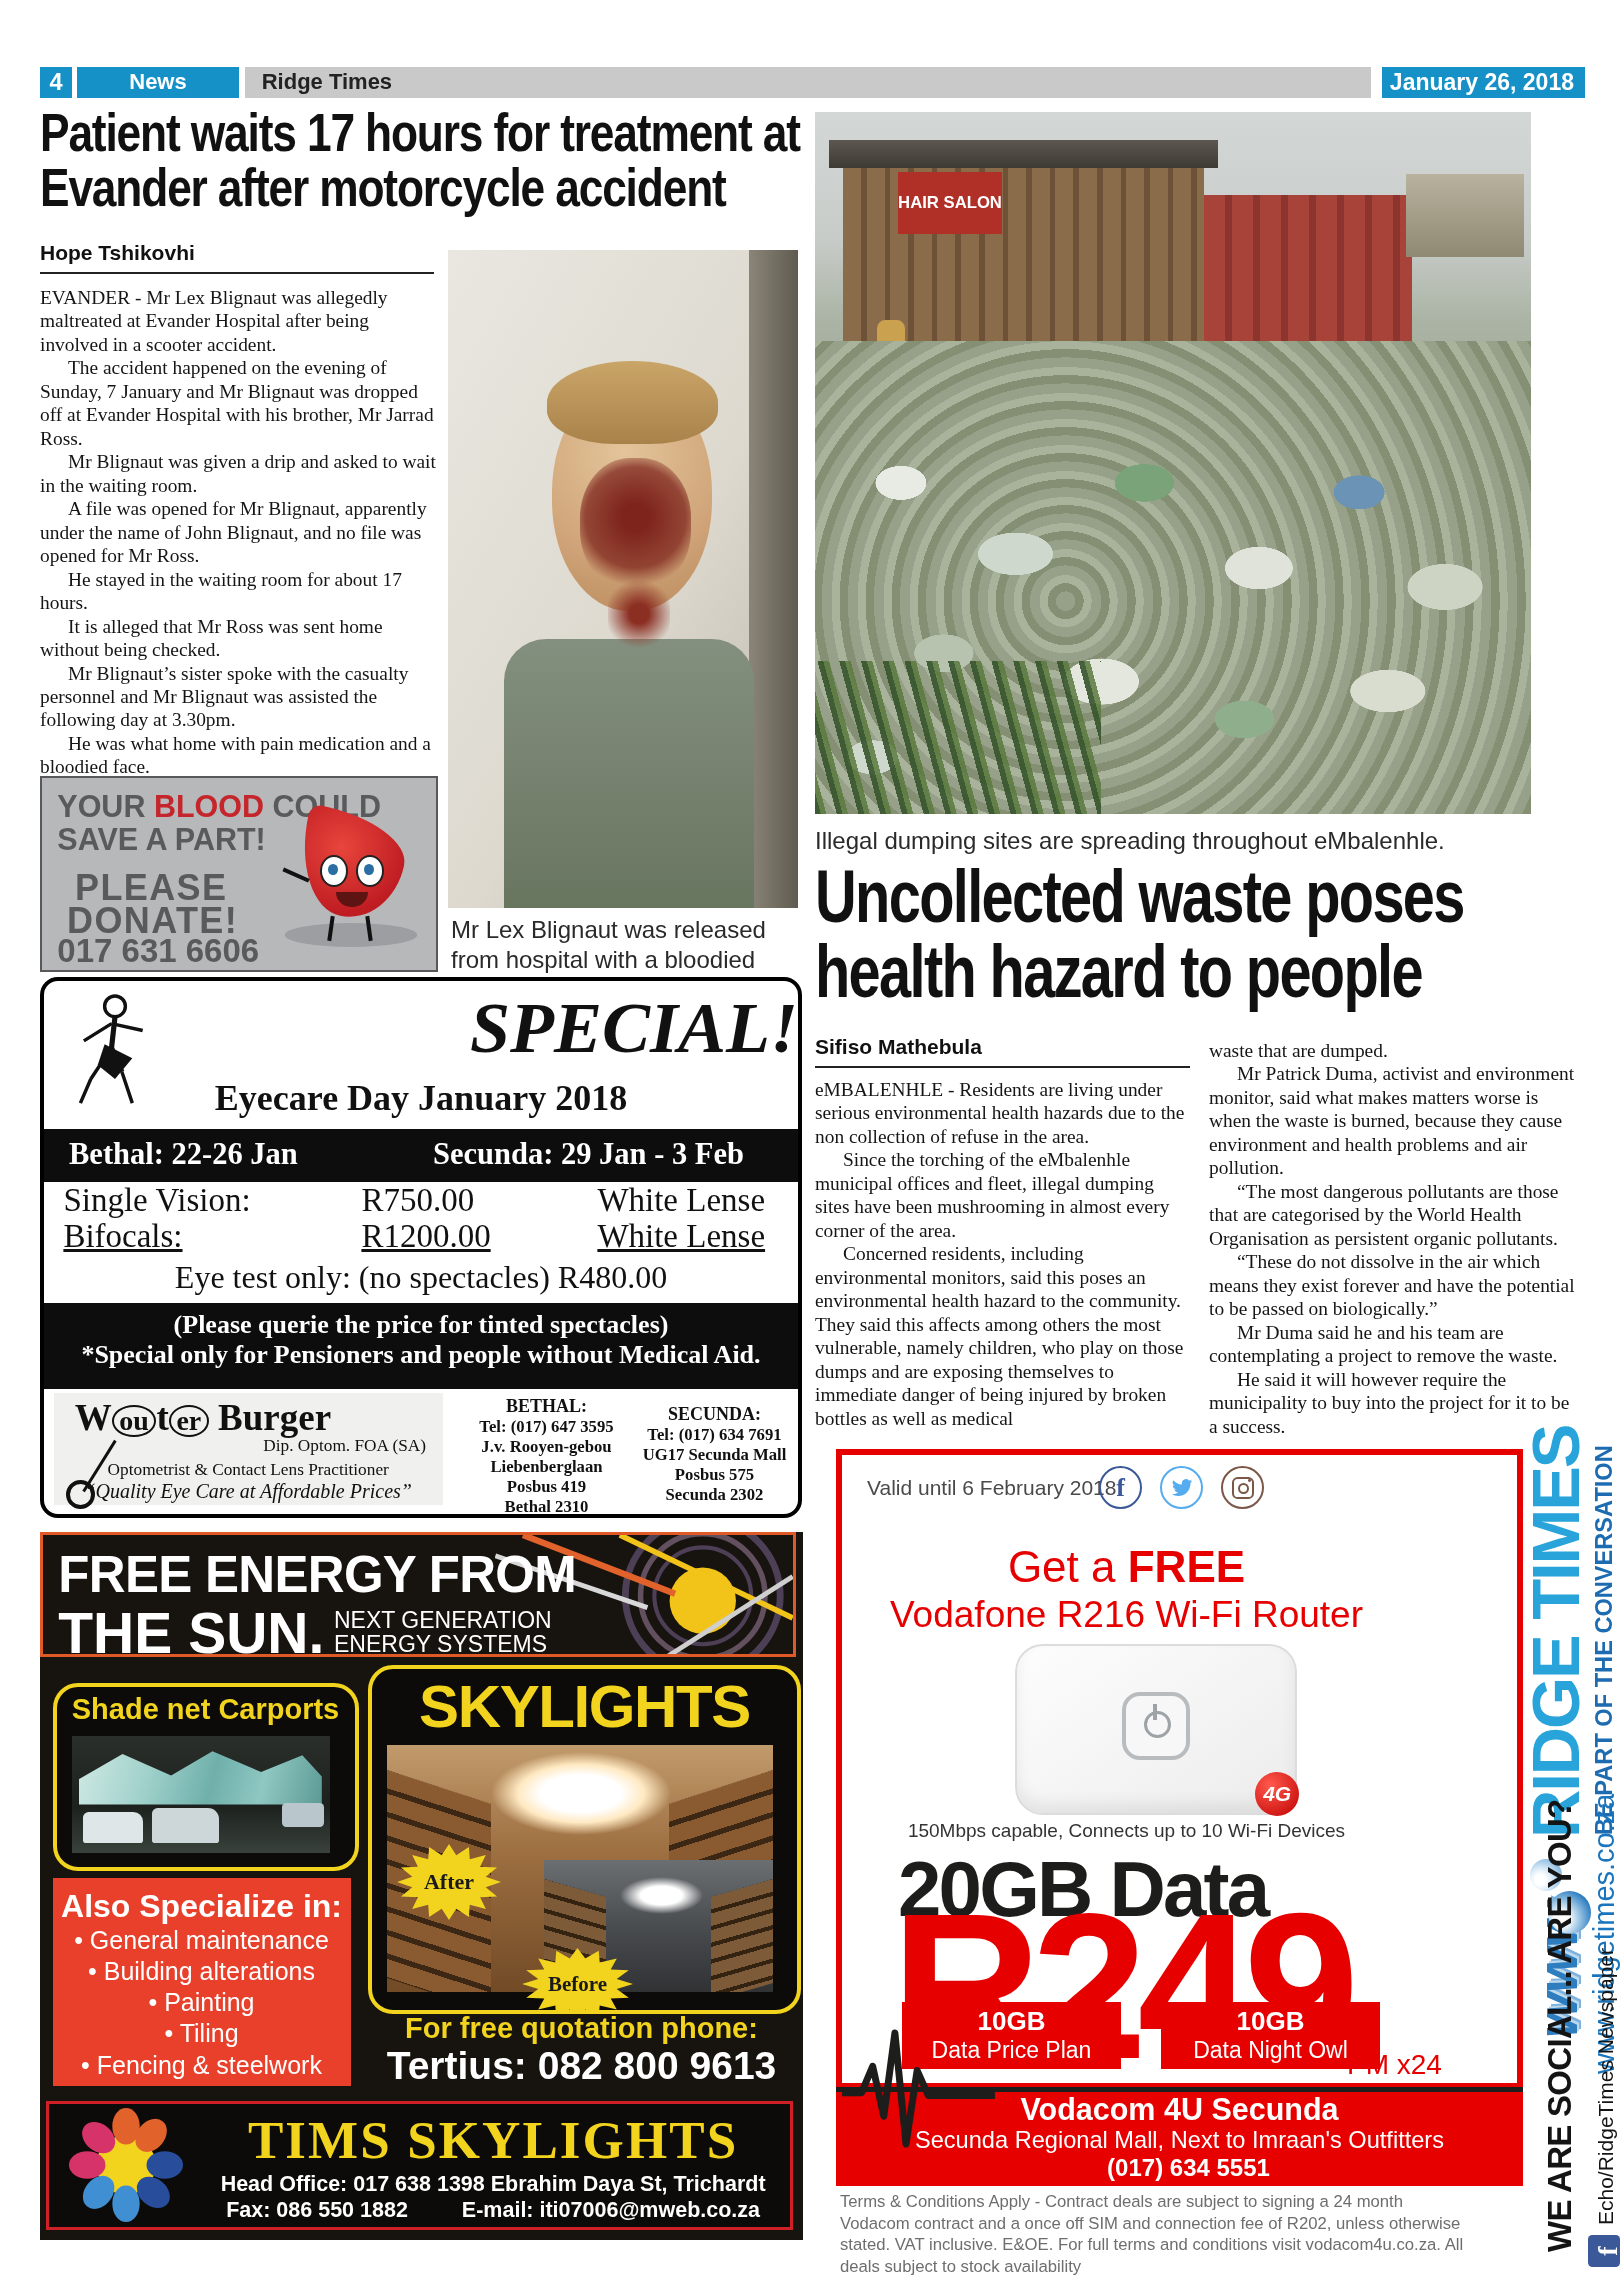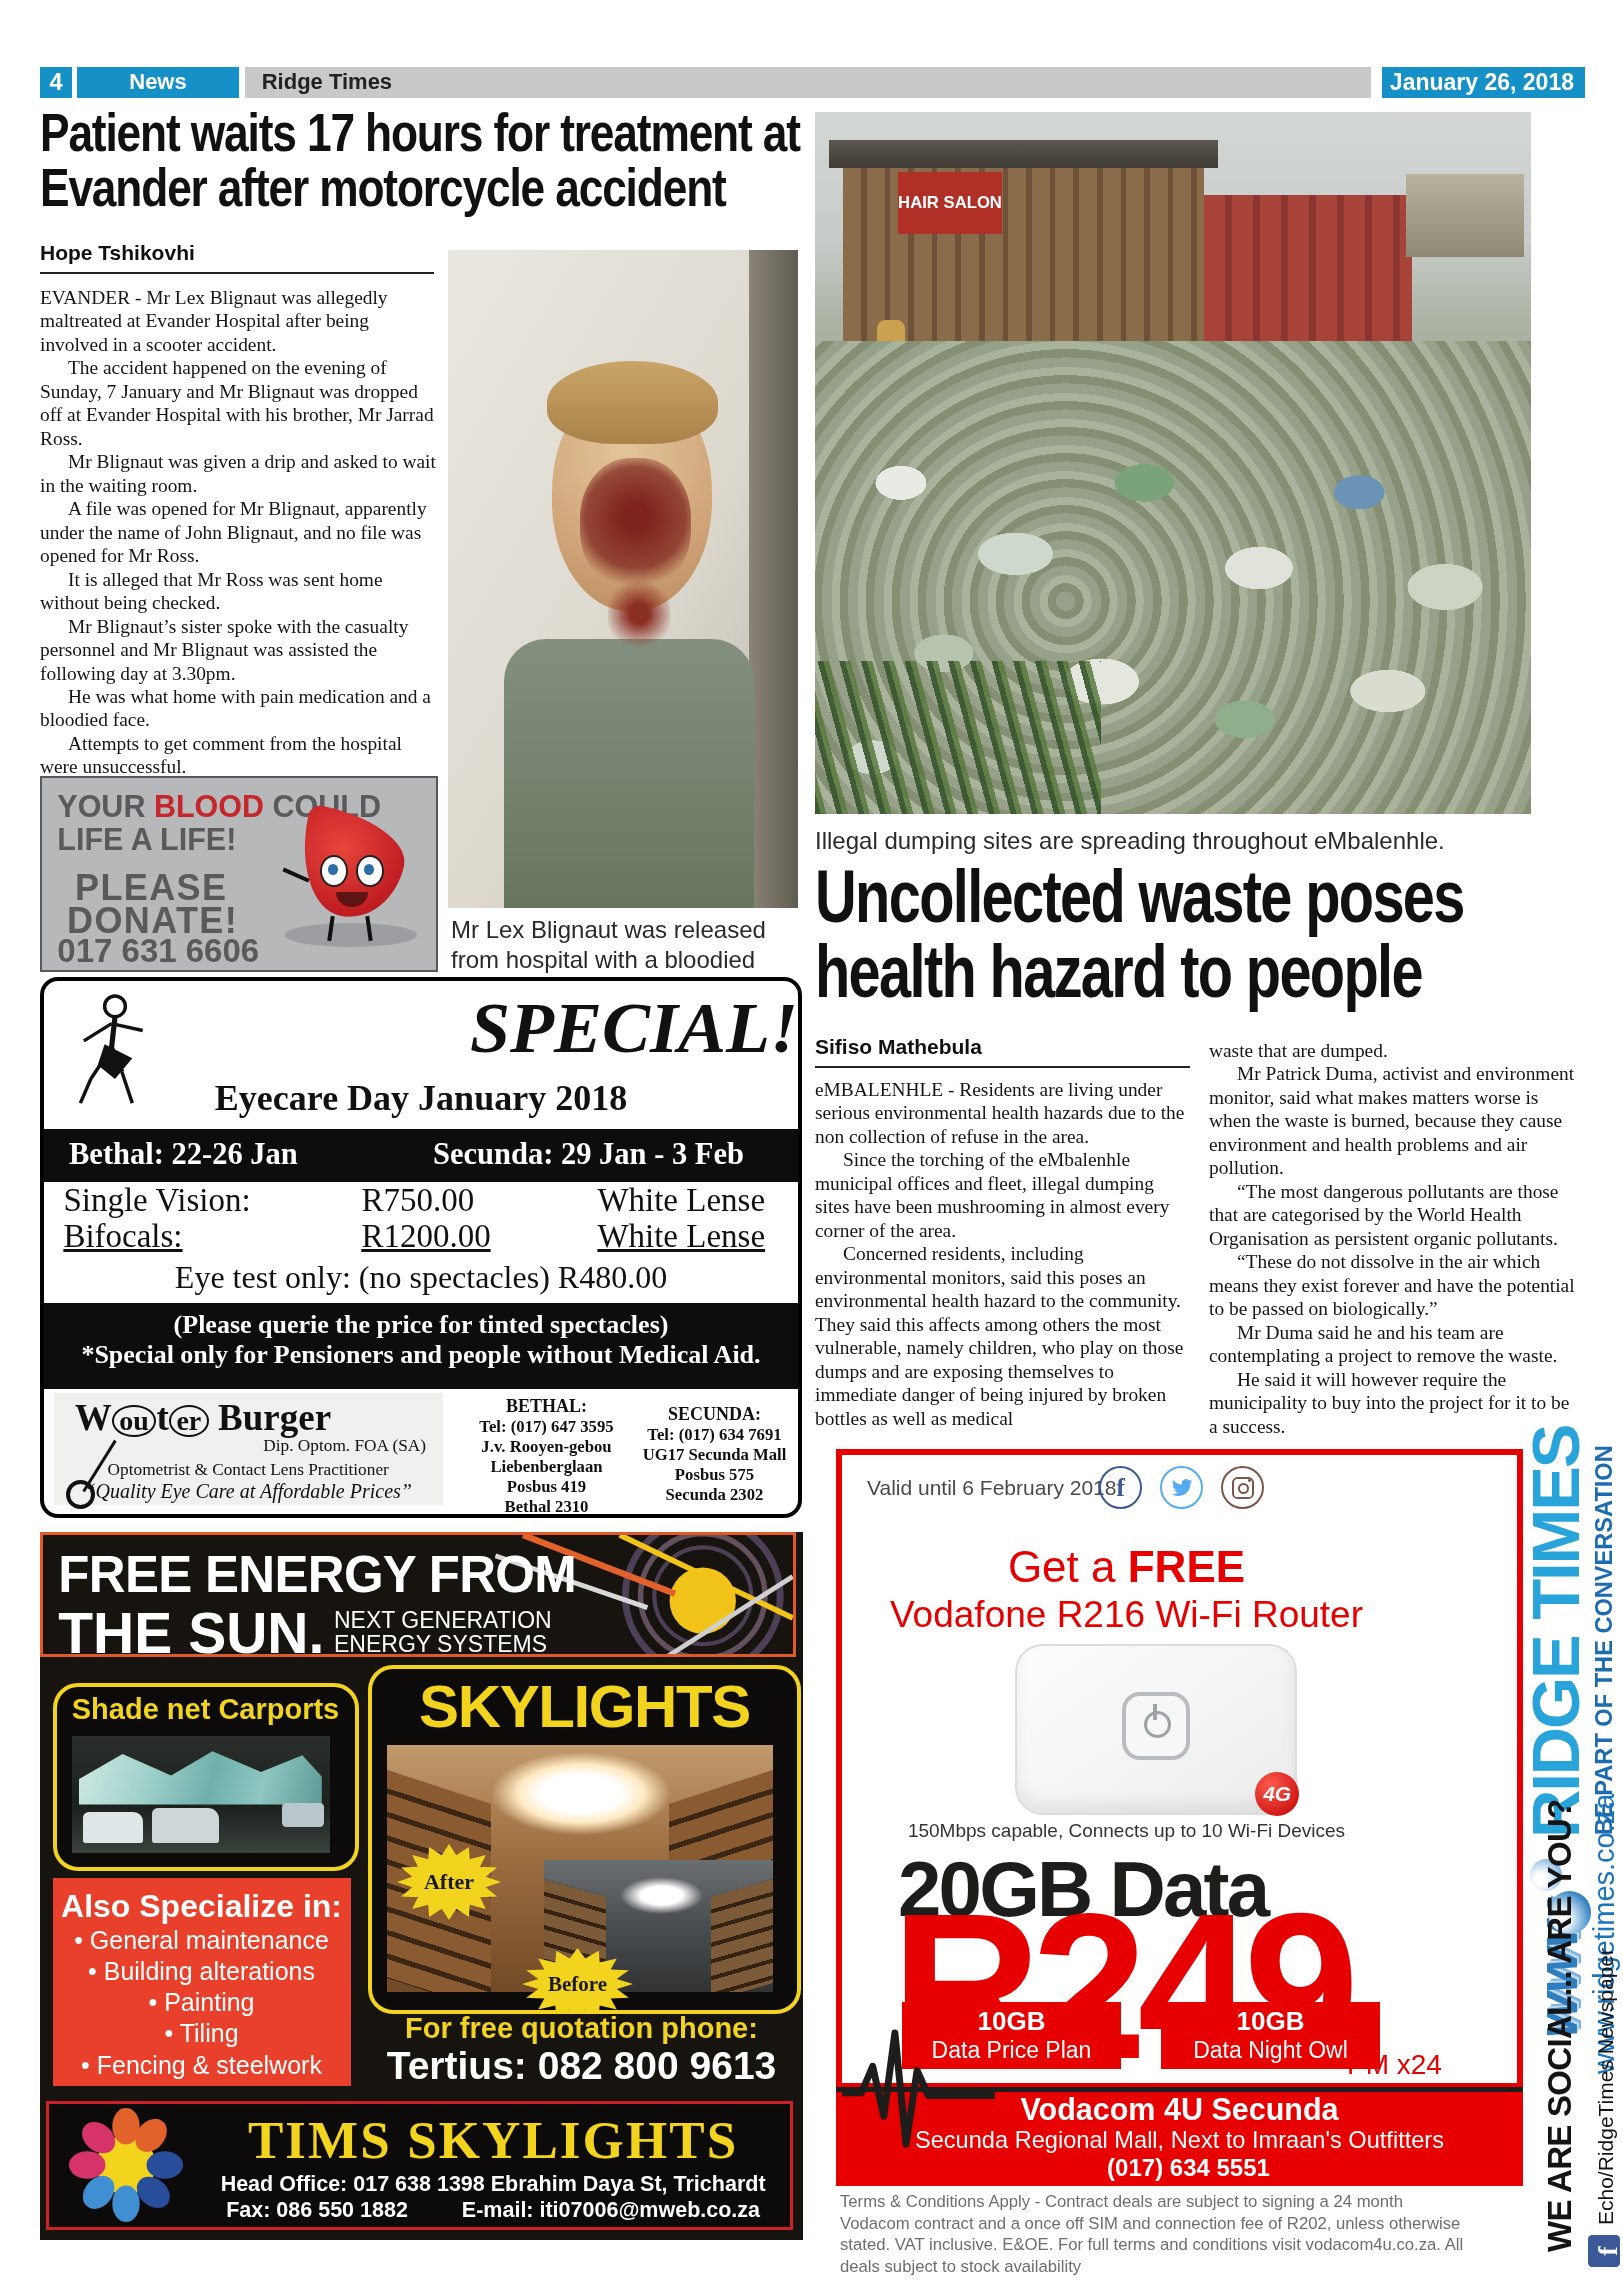--- a/index.html
+++ b/index.html
@@ -70,41 +70,42 @@
     </div>
 
   <div class="abs byline" style="left:40px;top:241px;">Hope Tshikovhi</div>
   <div class="abs byline-rule" style="left:40px;top:272px;width:394px;"></div>
 
   <div class="abs bodytext" style="left:40px;top:286px;width:399px;">
       <p>EVANDER - Mr Lex Blignaut was allegedly maltreated at Evander Hospital after being involved in a scooter accident.</p>
       <p>The accident happened on the evening of Sunday, 7 January and Mr Blignaut was dropped off at Evander Hospital with his brother, Mr Jarrad Ross.</p>
       <p>Mr Blignaut was given a drip and asked to wait in the waiting room.</p>
       <p>A file was opened for Mr Blignaut, apparently under the name of John Blignaut, and no file was opened for Mr Ross.</p>
+      <p>He stayed in the waiting room for about 17 hours.</p>
       <p>It is alleged that Mr Ross was sent home without being checked.</p>
       <p>Mr Blignaut’s sister spoke with the casualty personnel and Mr Blignaut was assisted the following day at 3.30pm.</p>
       <p>He was what home with pain medication and a bloodied face.</p>
       <p>Attempts to get comment from the hospital were unsuccessful.</p>
     </div>
 
   <div class="abs photo" style="left:448px;top:250px;width:350px;height:658px;background:linear-gradient(120deg,#e9e7e0 0%,#ddd9cf 55%,#b9b4a8 100%);">
     <div class="abs" style="right:0;top:0;width:49px;height:100%;background:linear-gradient(90deg,#8a8577,#5f5b50);"></div>
     <div class="abs" style="left:56px;top:389px;width:250px;height:269px;background:linear-gradient(180deg,#84907f,#68755f);border-radius:42px 42px 0 0;"></div>
     <div class="abs" style="left:104px;top:132px;width:160px;height:229px;border-radius:48%;background:radial-gradient(circle at 45% 30%,#e3c49a,#cfa377 60%,#b98a5e);"></div>
     <div class="abs" style="left:99px;top:111px;width:171px;height:83px;border-radius:50% 50% 40% 40%;background:linear-gradient(180deg,#caa568,#a9824a);"></div>
     <div class="abs" style="left:132px;top:208px;width:111px;height:132px;border-radius:45%;background:radial-gradient(circle at 50% 45%,#7e241c 15%,rgba(126,36,28,.75) 55%,rgba(126,36,28,0) 75%);"></div>
     <div class="abs" style="left:160px;top:326px;width:62px;height:76px;border-radius:40%;background:radial-gradient(circle,#8c2f23 20%,rgba(140,47,35,0) 70%);"></div>
   </div>
   <div class="abs caption" style="left:451px;top:915px;width:347px;">Mr Lex Blignaut was released from hospital with a bloodied face.</div>
 
   <div class="abs blood-ad" style="left:40px;top:776px;width:394px;height:192px;">
     <div class="abs blood-gray" style="left:15.3px;top:11px;font-size:30.5px;">
       <span>YOUR </span><span style="color:#c4262c;">BLOOD</span><span> COULD</span>
     </div>
-    <div class="abs blood-gray" style="left:15.3px;top:44px;font-size:30.5px;">LIFE A LIFE!</div>
+    <div class="abs blood-gray" style="left:15.3px;top:44px;font-size:30.5px;">SAVE A PART!</div>
     <div class="abs blood-gray" style="left:33px;top:89px;font-size:36px;letter-spacing:1.4px;">PLEASE</div>
     <div class="abs blood-gray" style="left:25px;top:122px;font-size:36px;letter-spacing:1.4px;">DONATE!</div>
     <div class="abs blood-gray" style="left:15.3px;top:154px;font-size:33px;">017 631 6606</div>
 
     <div class="abs" style="left:236px;top:28px;width:146px;height:146px;">
       <div class="abs" style="left:7px;top:117px;width:132px;height:23.6px;border-radius:50%;background:#9d9ea1;"></div>
       <div class="drop" style="left:21px;top:7px;"></div>
       <div class="abs" style="left:42px;top:49px;width:23.6px;height:28px;border-radius:50%;background:#fff;border:2.1px solid #222;"></div>
       <div class="abs" style="left:78px;top:49px;width:23.6px;height:28px;border-radius:50%;background:#fff;border:2.1px solid #222;"></div>
       <div class="abs" style="left:50px;top:58px;width:9.7px;height:11px;border-radius:50%;background:#2b6ea3;"></div>

